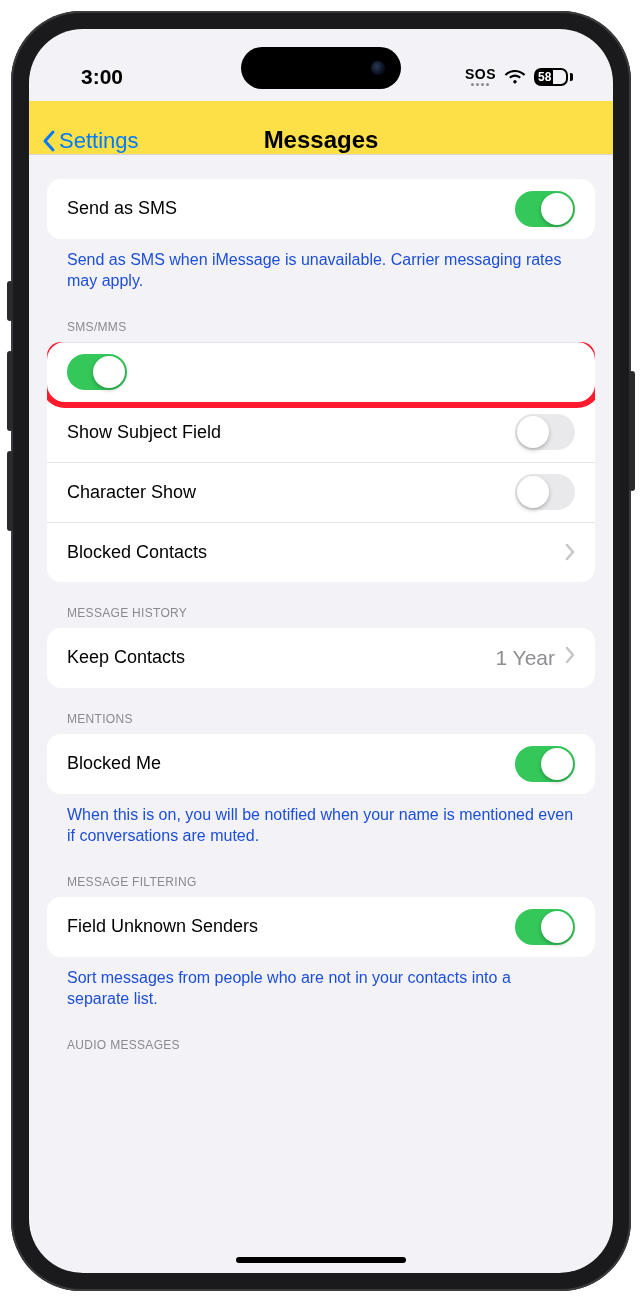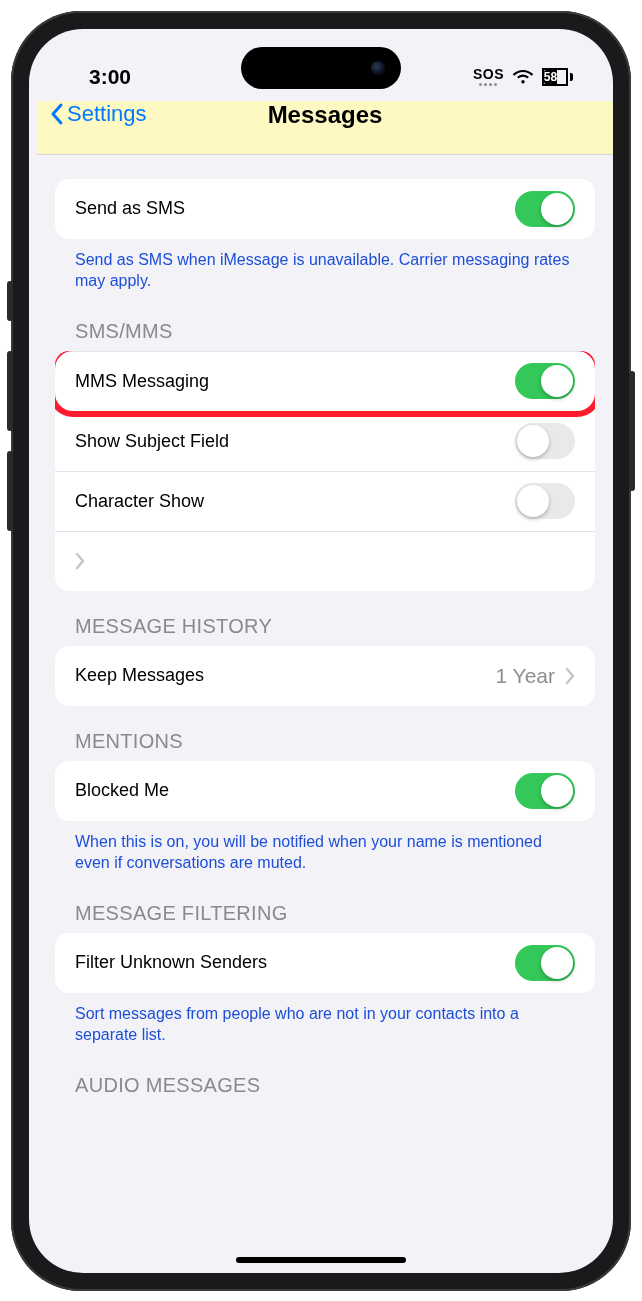--- a/index.html
+++ b/index.html
@@ -30,21 +30,20 @@
   .side-btn.left2 { left: -4px; top: 340px; width: 6px; height: 80px; }
   .side-btn.left3 { left: -4px; top: 440px; width: 6px; height: 80px; }
   .side-btn.right1 { right: -4px; top: 360px; width: 6px; height: 120px; }
   .screen {
     width: 100%;
     height: 100%;
     background: #f2f2f7;
     border-radius: 54px;
     overflow: hidden;
     position: relative;
-    padding-left: 8px;
   }
   .dynamic-island {
     position: absolute;
     top: 18px;
     left: 50%;
     transform: translateX(-50%);
     width: 160px;
     height: 42px;
     background: #000;
     border-radius: 24px;
@@ -68,24 +67,24 @@
     font-size: 21px;
   }
   .status-right { display: flex; align-items: center; gap: 8px; }
   .sos {font-size:14px; font-weight:700; letter-spacing:0.5px;}
   .sos-dots{display:flex;gap:2px;margin-top:2px;}
   .sos-dots span{width:3px;height:3px;border-radius:50%;background:#8e8e93;display:inline-block;}
   .sos-wrap{display:flex;flex-direction:column;align-items:center;line-height:1;margin-left:44px;}
   .wifi-icon svg, .battery-icon svg { display:block; }
   .nav-bar {
     height: 54px;
-    background: #fef9c3;
+    background: #fde047;
     border-bottom: 1px solid #d7d7db;
     display: flex;
-    align-items: flex-start;
+    align-items: flex-end;
     position: relative;
     padding: 0 12px;
   }
   .back-btn {
     display: flex;
     align-items: center;
     color: #007aff;
     font-size: 22px;
     gap: 2px;
     cursor: pointer;
@@ -135,21 +134,21 @@
     top: 2px;
     width: 32px;
     height: 32px;
     border-radius: 50%;
     background: #fff;
     box-shadow: 0 2px 4px rgba(0,0,0,0.25);
   }
   .toggle.on .knob { right: 2px; }
   .toggle.off .knob { left: 2px; }
   .section-header {
-    font-size: 20px;
+    font-size: 12px;
     color: #8a8a8e;
     padding: 24px 20px 8px 20px;
     text-transform: uppercase;
     letter-spacing: 0.3px;
   }
   .section-footer {
     font-size: 16px;
     color: #1d4ed8;
     padding: 10px 20px 4px 20px;
     line-height: 1.35;
@@ -169,30 +168,30 @@
     transform: translateX(-50%);
     width: 170px;
     height: 6px;
     background: #000;
     border-radius: 4px;
   }
   .battery {
     display:flex; align-items:center; gap:2px;
   }
   .battery-body{
-    width:26px;height:18px;border:2px solid #000;border-radius:0;
+    width:34px;height:18px;border:2px solid #000;border-radius:7px;
     position:relative;display:flex;align-items:center;
   }
   .battery-fill{
     height:100%;background:#000;border-radius:2px 0 0 2px;
     display:flex;align-items:center;justify-content:center;
     color:#fff;font-size:12px;font-weight:700;
   }
   .battery-cap{width:3px;height:8px;background:#000;border-radius:0 2px 2px 0;}
-  .right-side{display:flex;align-items:center;}
+  .right-side{display:flex;}
 </style>
 </head>
 <body>
 
 <div class="device">
   <div class="side-btn left1"></div>
   <div class="side-btn left2"></div>
   <div class="side-btn left3"></div>
   <div class="side-btn right1"></div>
 
@@ -248,50 +247,50 @@
               <div class="knob"></div>
             </div>
         </div>
       </div>
       <div class="section-footer">Send as SMS when iMessage is unavailable. Carrier messaging rates may apply.</div>
 
       <div class="section-header">SMS/MMS</div>
       <div class="group" style="margin-top:0;position:relative;">
         <div class="highlight" style="top:-6px;left:-6px;right:-6px;height:72px;"></div>
         <div class="row">
-          <span class="row-label">MMS Messaging</span>
           <div class="toggle on">
               <div class="knob"></div>
             </div>
         </div>
         <div class="row">
           <span class="row-label">Show Subject Field</span>
           <div class="toggle off">
               <div class="knob"></div>
             </div>
         </div>
         <div class="row">
           <span class="row-label">Character Show</span>
           <div class="toggle off">
               <div class="knob"></div>
             </div>
         </div>
         <div class="row">
+          <span class="row-label">Blocked Contacts</span>
           <span class="chevron-right">
             <svg width="10" height="18" viewBox="0 0 10 18">
                 <path d="M2 2 L8 9 L2 16" stroke="#c6c6c8" stroke-width="2.5" fill="none" stroke-linecap="round" stroke-linejoin="round"></path>
               </svg>
           </span>
         </div>
       </div>
 
       <div class="section-header">MESSAGE HISTORY</div>
       <div class="group" style="margin-top:0;">
         <div class="row">
-          <span class="row-label">Keep Messages</span>
+          <span class="row-label">Keep Contacts</span>
           <div class="right-side">
             <span class="row-value">1 Year</span>
             <span class="chevron-right">
               <svg width="10" height="18" viewBox="0 0 10 18">
                   <path d="M2 2 L8 9 L2 16" stroke="#c6c6c8" stroke-width="2.5" fill="none" stroke-linecap="round" stroke-linejoin="round"></path>
                 </svg>
             </span>
           </div>
         </div>
       </div>
@@ -303,21 +302,21 @@
           <div class="toggle on">
               <div class="knob"></div>
             </div>
         </div>
       </div>
       <div class="section-footer">When this is on, you will be notified when your name is mentioned even if conversations are muted.</div>
 
       <div class="section-header">MESSAGE FILTERING</div>
       <div class="group" style="margin-top:0;">
         <div class="row">
-          <span class="row-label">Filter Unknown Senders</span>
+          <span class="row-label">Field Unknown Senders</span>
           <div class="toggle on">
               <div class="knob"></div>
             </div>
         </div>
       </div>
       <div class="section-footer">Sort messages from people who are not in your contacts into a separate list.</div>
 
       <div class="section-header" style="padding-bottom:0;">AUDIO MESSAGES</div>
 
     </div>

